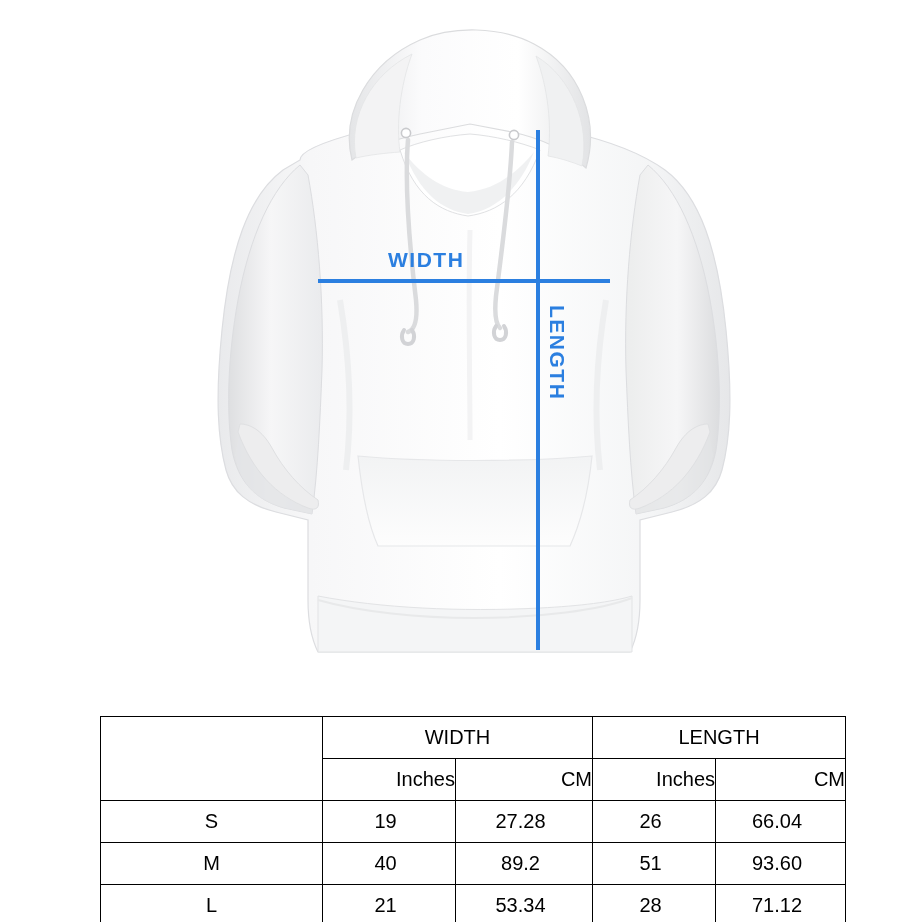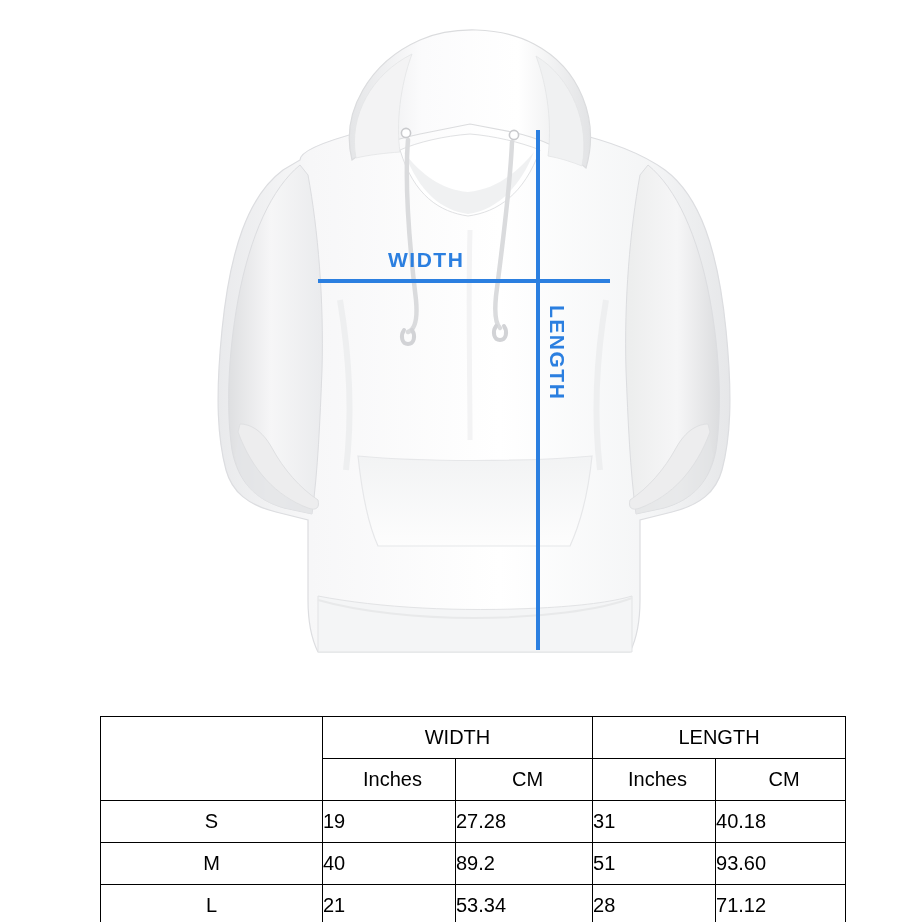--- a/index.html
+++ b/index.html
@@ -73,32 +73,32 @@
     padding: 0;
     height: 41px;
     vertical-align: middle;
   }
   .grp-head {
     text-align: center;
     font-weight: bold;
     font-size: 20px;
   }
   .unit-head {
-    text-align: center;
+    text-align: right;
     font-weight: bold;
     padding-left: 7px !important;
   }
   .blank-cell {
     border: 1px solid #000000;
   }
   .size-cell {
     text-align: center;
   }
   .num-cell {
-    text-align: left;
+    text-align: center;
     padding-right: 7px !important;
   }
   col.c-size { width: 222px; }
   col.c-wi   { width: 133px; }
   col.c-wc   { width: 137px; }
   col.c-li   { width: 123px; }
   col.c-lc   { width: 130px; }
 </style>
 </head>
 <body>
@@ -242,22 +242,22 @@
         <td class="unit-head">Inches</td>
         <td class="unit-head">CM</td>
         <td class="unit-head">Inches</td>
         <td class="unit-head">CM</td>
       </tr>
 
       <tr>
         <td class="size-cell">S</td>
         <td class="num-cell">19</td>
         <td class="num-cell">27.28</td>
-        <td class="num-cell">31</td>
-        <td class="num-cell">40.18</td>
+        <td class="num-cell">26</td>
+        <td class="num-cell">66.04</td>
       </tr>
       <tr>
         <td class="size-cell">M</td>
         <td class="num-cell">40</td>
         <td class="num-cell">89.2</td>
         <td class="num-cell">51</td>
         <td class="num-cell">93.60</td>
       </tr>
       <tr>
         <td class="size-cell">L</td>

